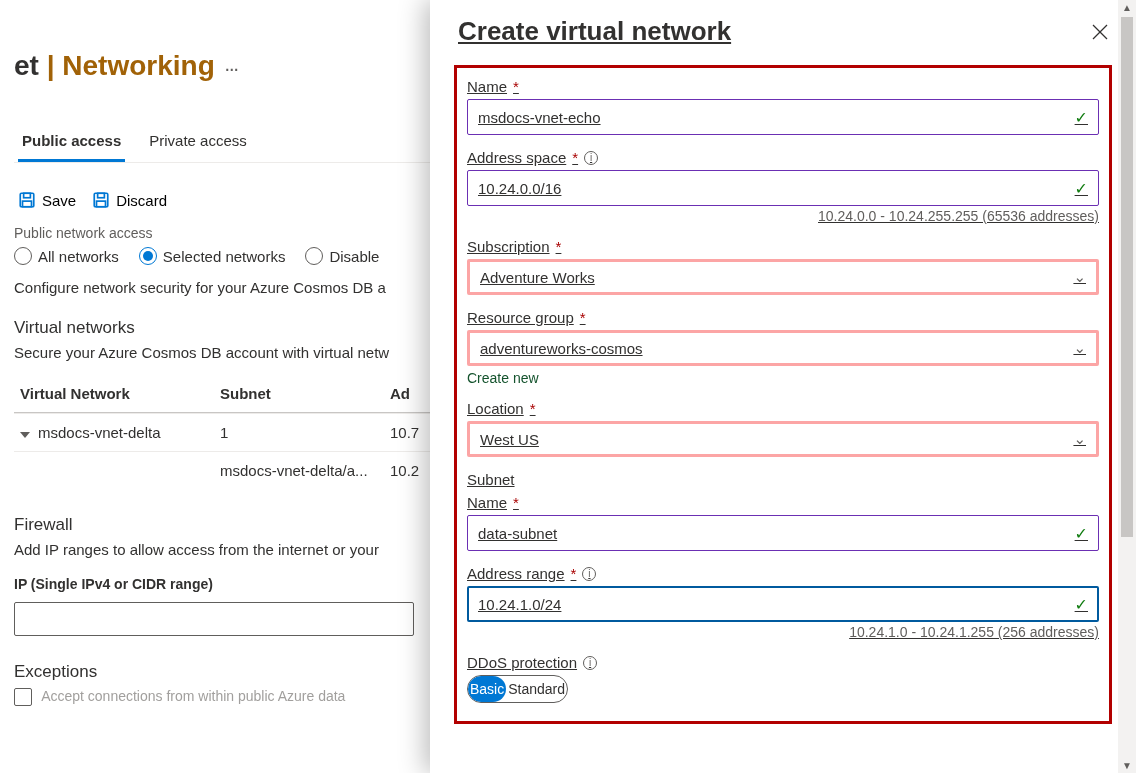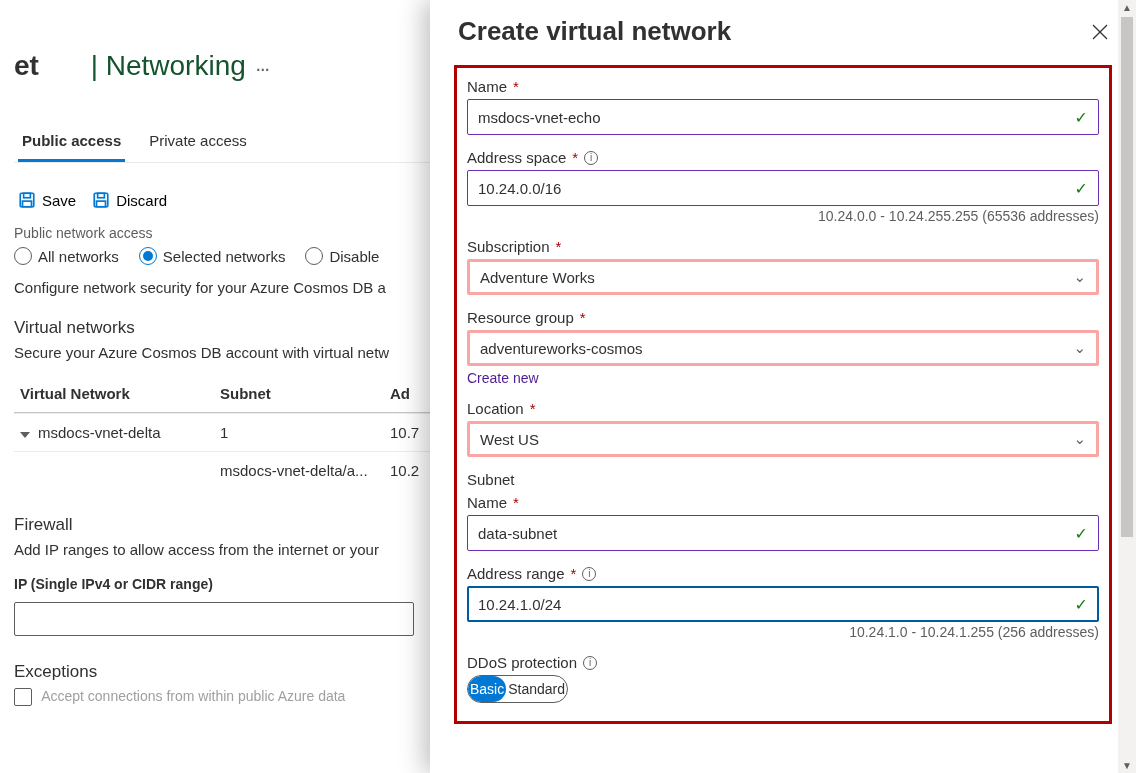--- a/index.html
+++ b/index.html
@@ -17,21 +17,21 @@
   .page {
     position: absolute;
     top: 0; left: 0; width: 1136px; height: 773px;
     padding: 20px 0 0 14px;
   }
   .page-title {
     font-size: 28px; font-weight: 600; letter-spacing: 0;
     display: flex; align-items: center; gap: 10px;
     padding-top: 30px;
   }
-  .page-title .light { color: #14532d; font-weight: 400; margin-left: 44px; }
+  .page-title .light { color: #a16207; font-weight: 700; }
   .page-title .more { letter-spacing: 2px; font-size: 14px; color: #605e5c; }
   .tabs { display: flex; gap: 20px; margin-top: 40px; border-bottom: 1px solid #edebe9; font-size: 15px; padding-left: 4px; }
   .tab { padding: 10px 4px; cursor: pointer; color: #323130; }
   .tab.active { border-bottom: 3px solid #0078d4; font-weight: 600; color: #323130; }
   .toolbar { display: flex; gap: 16px; margin: 28px 0 16px 4px; font-size: 15px; }
   .toolbar button { background: none; border: none; display: flex; align-items: center; gap: 6px; color: #000000; font-size: 15px; cursor: pointer; }
   .toolbar svg { width: 18px; height: 18px; }
   .section-label { font-size: 14px; color: #605e5c; margin: 0 0 6px 0; }
   .radio-row { display: flex; gap: 20px; align-items: center; margin-bottom: 14px; font-size: 15px; }
   .radio { display: inline-flex; align-items: center; gap: 6px; }
@@ -45,42 +45,42 @@
   .table .row.header { border-top: none; font-weight: 600; border-bottom: 1px solid #c8c6c4; }
   .chev { display: inline-block; width: 0; height: 0; border-left: 5px solid transparent; border-right: 5px solid transparent; border-top: 6px solid #605e5c; margin-right: 8px; }
   .ipinput { width: 400px; height: 34px; border: 1px solid #605e5c; border-radius: 2px; margin-top: 10px; }
   .firewall, .exceptions { margin-top: 26px; }
   .checkbox { width: 18px; height: 18px; border: 1px solid #605e5c; display: inline-block; border-radius: 2px; margin-right: 6px; vertical-align: middle; }
   
   .panel {
     position: absolute; top: 0; right: 0; height: 773px; width: 706px;
     background: #fff;
     box-shadow: -6px 0 24px rgba(0,0,0,0.25);
-    display: flex; flex-direction: column;
+    display: flex; flex-direction: column; text-decoration: underline;
   }
   .panel-header { display: flex; justify-content: space-between; align-items: center; padding: 16px 28px 8px 28px; }
   .panel-header h1 { font-size: 26px; font-weight: 600; }
   .panel-header .close { width: 16px; height: 16px; cursor: pointer; }
   .panel-body { flex: 1; overflow-y: auto; padding: 10px 24px 20px 24px; }
   .redbox { border: 3px solid #b20000; padding: 10px 10px 14px 10px; }
   .field { margin-bottom: 14px; }
   .field-label { font-size: 15px; margin-bottom: 4px; display: flex; align-items: center; gap: 6px; }
   .req { color: #a80000; }
   .info { width: 14px; height: 14px; border: 1px solid #605e5c; border-radius: 50%; display: inline-flex; align-items: center; justify-content: center; font-size: 10px; color: #605e5c; }
   .control {
     width: 100%; height: 36px; border: 3px solid #fca5a5; border-radius: 2px;
     display: flex; align-items: center; justify-content: space-between;
     padding: 0 10px; font-size: 15px; color: #323130; background: #fff;
   }
   .control.valid { border: 1px solid #6b2fb3; }
   .control.focus { border: 2px solid #005a9e; padding: 12px 9px; }
   .control .check { color: #107c10; font-size: 16px; }
   .control .dd { color: #605e5c; }
   .hint { text-align: right; font-size: 14px; color: #605e5c; margin-top: 2px; }
-  .link { color: #4c1d95; font-size: 14px; cursor: pointer; margin-top: 4px; display: inline-block; }
+  .link { color: #14532d; font-size: 14px; cursor: pointer; margin-top: 4px; display: inline-block; }
   .section-head { font-size: 15px; margin: 6px 0 6px 0; }
   .toggle-group { display: inline-flex; border: 1px solid #605e5c; border-radius: 20px; overflow: hidden; height: 28px; }
   .toggle-opt { padding: 3px 2px; font-size: 14px; display: flex; align-items: center; }
   .toggle-opt.active { background: #0078d4; color: #fff; border-radius: 20px; }
   
   .scroll { position: absolute; right: 0; top: 0; width: 18px; height: 773px; background: #f3f2f1;
     display: flex; flex-direction: column; justify-content: space-between; align-items: center; padding: 2px 0; }
   .scroll .arrow { font-size: 10px; color: #605e5c; }
   .scroll .thumb { width: 12px; background: #c8c6c4; border-radius: 0; }
 </style>

